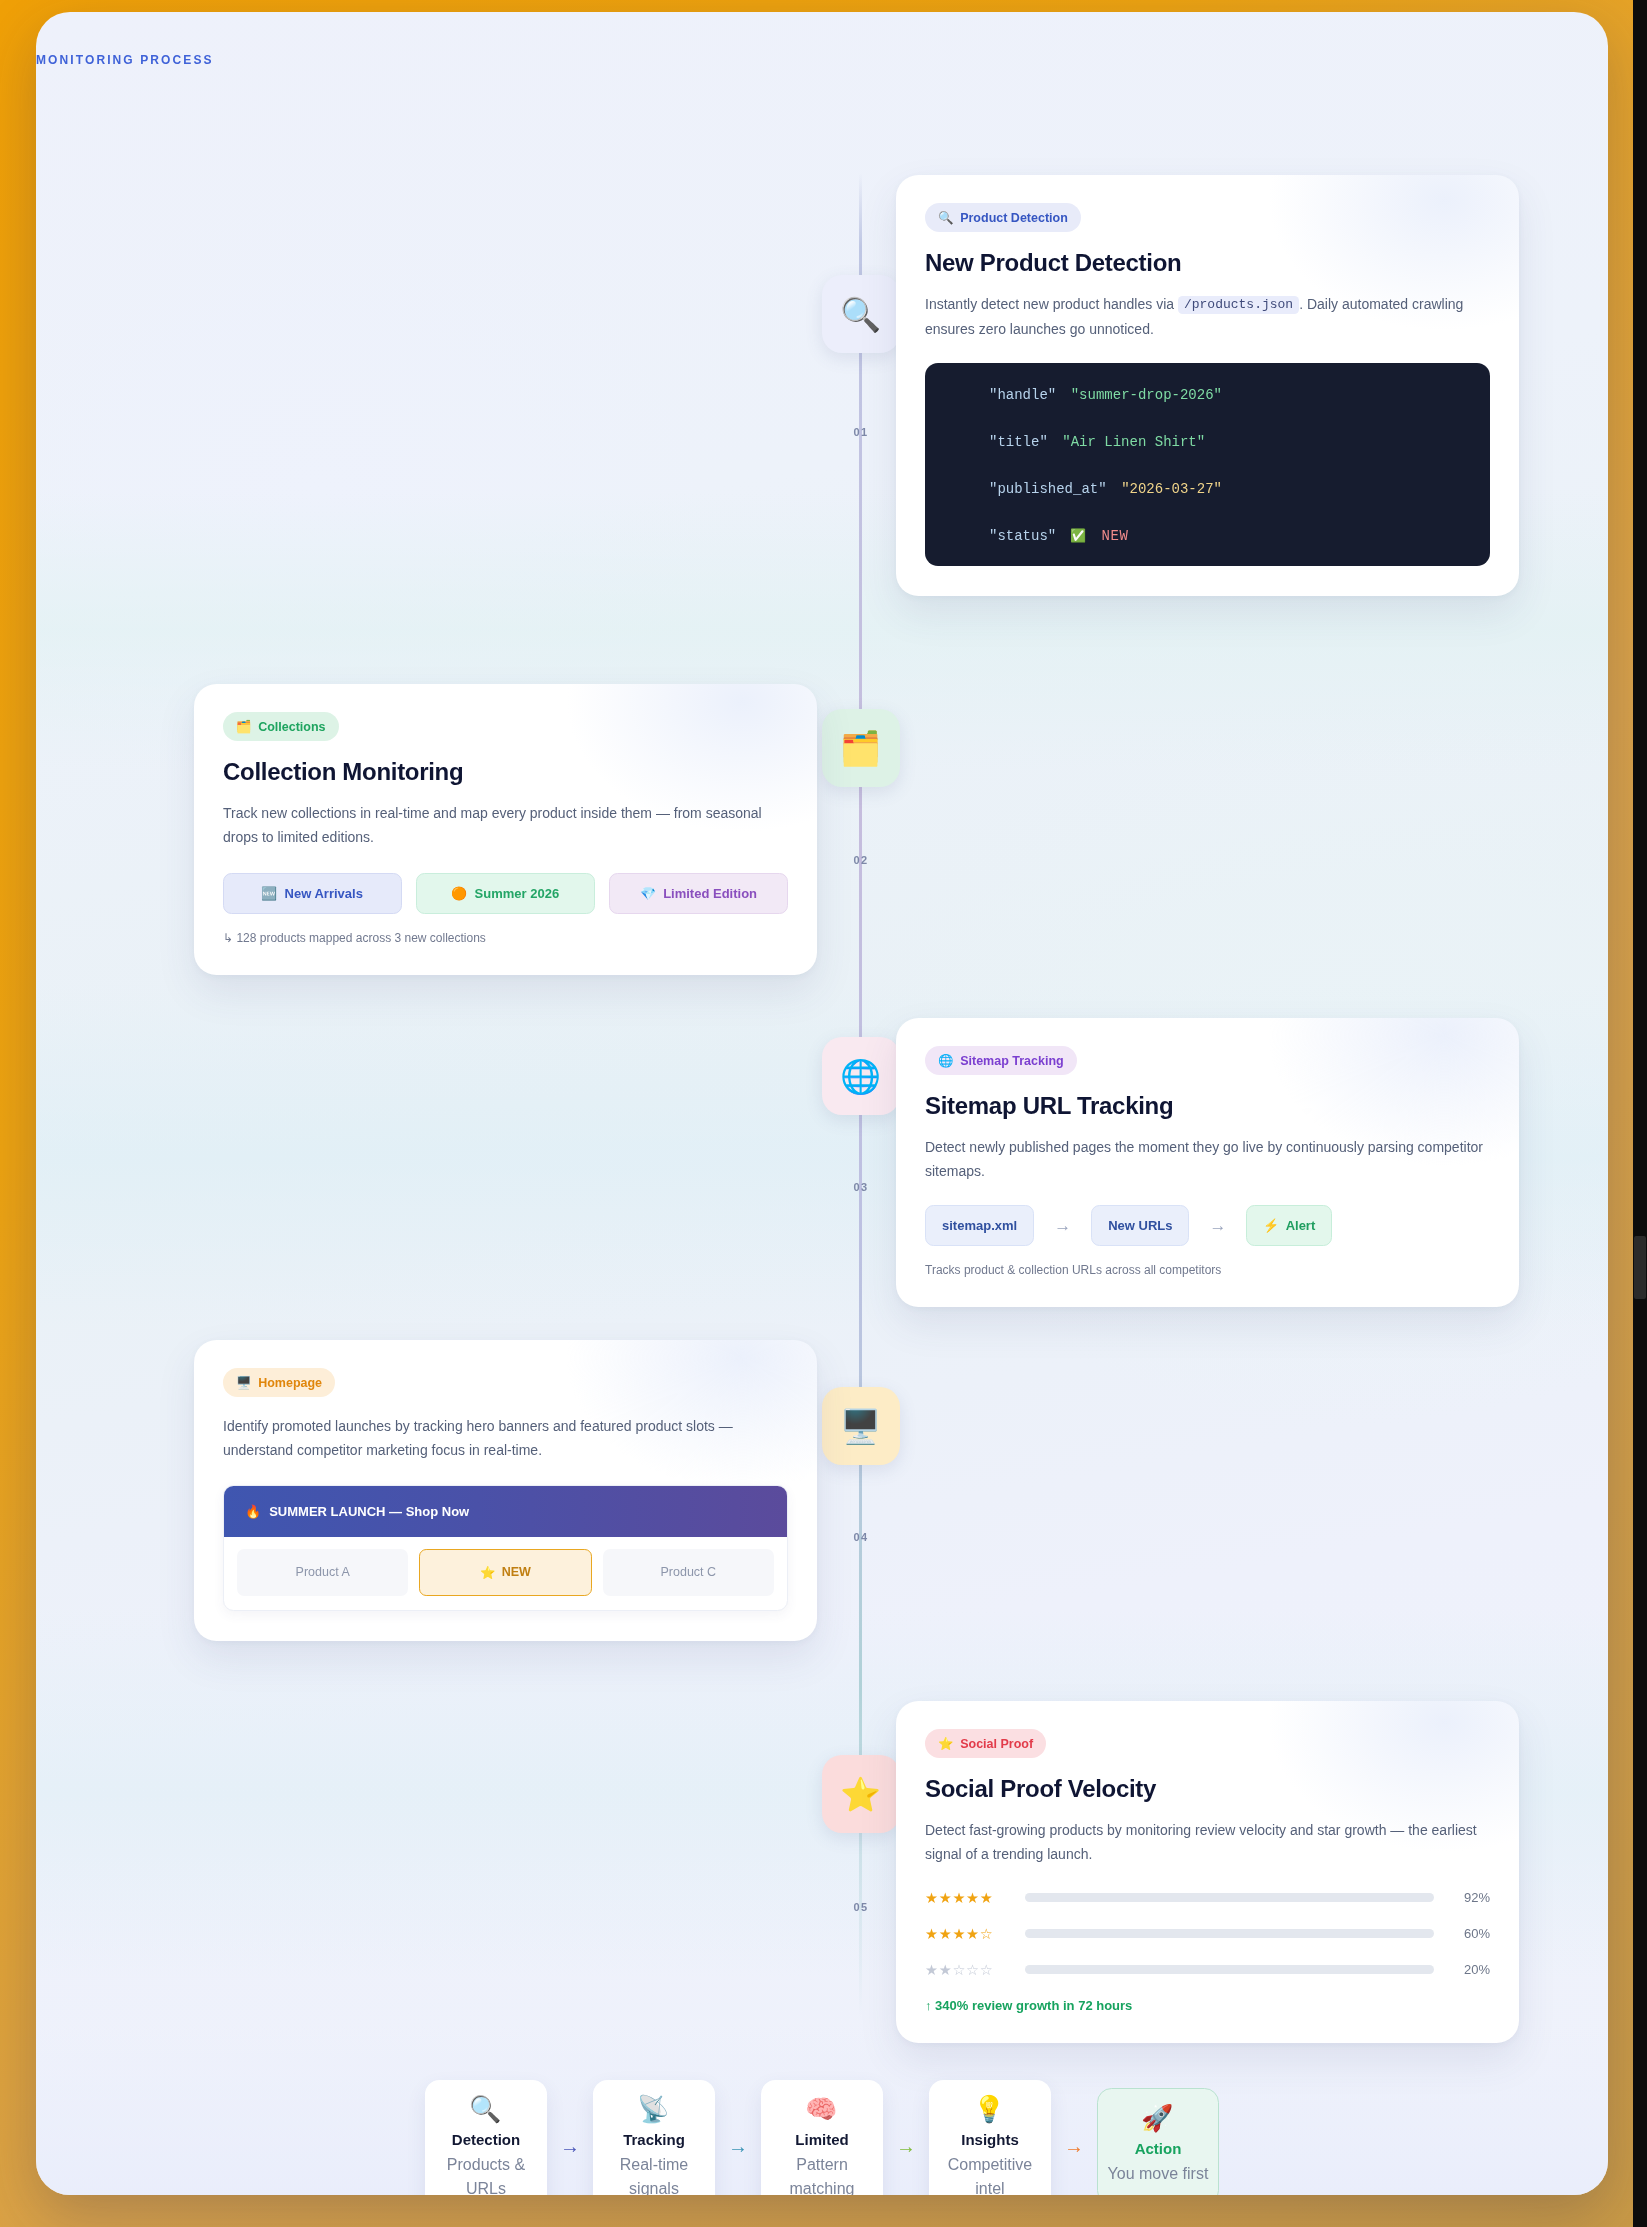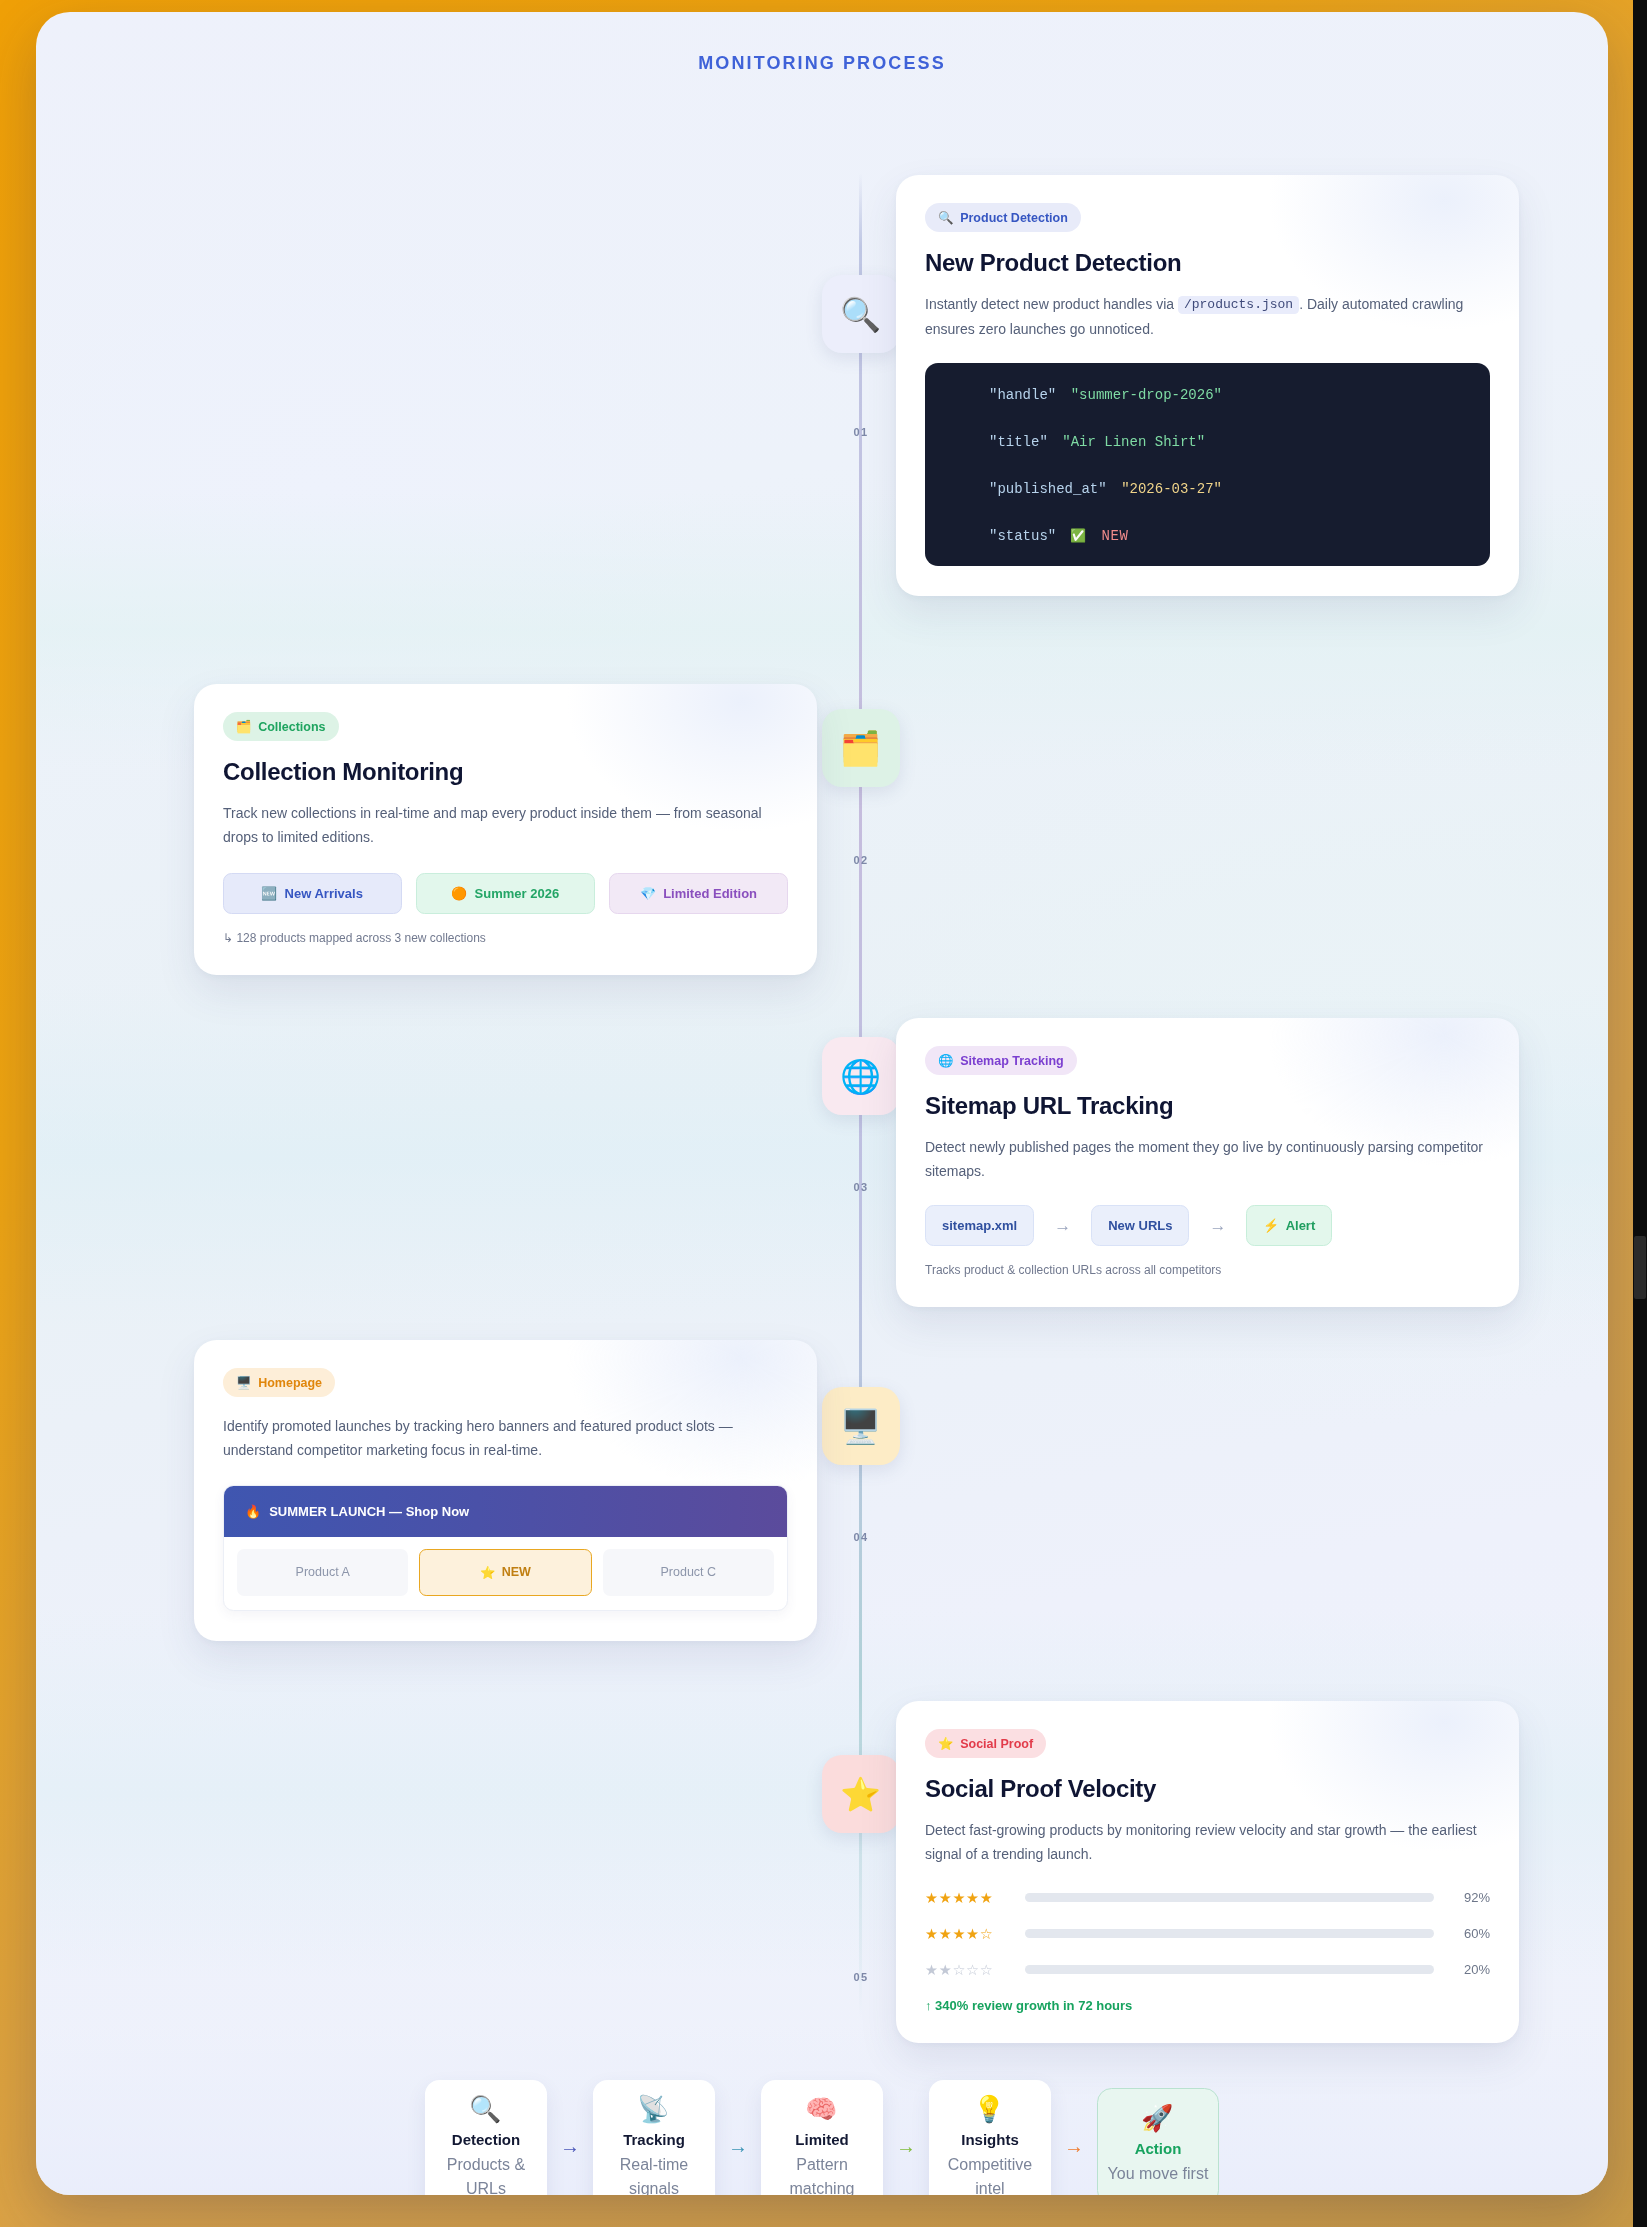--- a/index.html
+++ b/index.html
@@ -29,22 +29,21 @@
   
   .band { position:absolute; left:0; width:100%; pointer-events:none; }
   .band-a { top:480px;  height:276px; background:linear-gradient(180deg,rgba(226,243,243,.0),rgba(223,242,241,.55),rgba(226,243,243,0)); }
   .band-b { top:973px; height:342px; background:linear-gradient(180deg,rgba(222,240,246,0),rgba(219,238,246,.5),rgba(222,240,246,0)); }
   .band-c { top:1598px; height:368px; background:linear-gradient(180deg,rgba(226,241,246,0),rgba(221,239,245,.5),rgba(226,241,246,0)); }
   .band-d { top:2012px; height:171px; background:linear-gradient(180deg,rgba(237,240,252,0),rgba(233,237,251,.85)); }
 
   
   .eyebrow {
     position:absolute; top:41px; left:0; width:100%;
-    text-align:center;
-    font-size:18px; font-weight:700; letter-spacing:2.1px;
+    font-size:12px; font-weight:700; letter-spacing:2.1px;
     color:#3f62d8;
   }
   .headline {
     position:absolute; top:68px; left:0; width:100%;
     text-align:center;
     font-size:45px; font-weight:800; letter-spacing:-0.8px;
     color:#0e1430;
   }
   .headline .accent { color:#6a4fbf; }
 
@@ -246,21 +245,21 @@
   <div class="marker-num" style="top:1169px;">03</div>
 
   <div class="marker" id="m3" style="top: 1375px; background: rgb(253, 236, 198);">
       <span>🖥️</span>
     </div>
   <div class="marker-num" style="top:1519px;">04</div>
 
   <div class="marker" id="m4" style="top: 1743px; background: rgb(251, 220, 220);">
       <span>⭐</span>
     </div>
-  <div class="marker-num" style="top:1959px;">05</div>
+  <div class="marker-num" style="top:1889px;">05</div>
 
   <div class="card right" style="top:163px;">
     <div class="chip" style="background:#e8ebf9;color:#3656c2;">
       <span class="emo">🔍</span>
       <span>Product Detection</span>
     </div>
     <h3>New Product Detection</h3>
     <p class="desc">
       <span>Instantly detect new product handles via</span>
       <code class="inline">/products.json</code><span>. Daily automated crawling ensures zero launches go unnoticed.</span>

